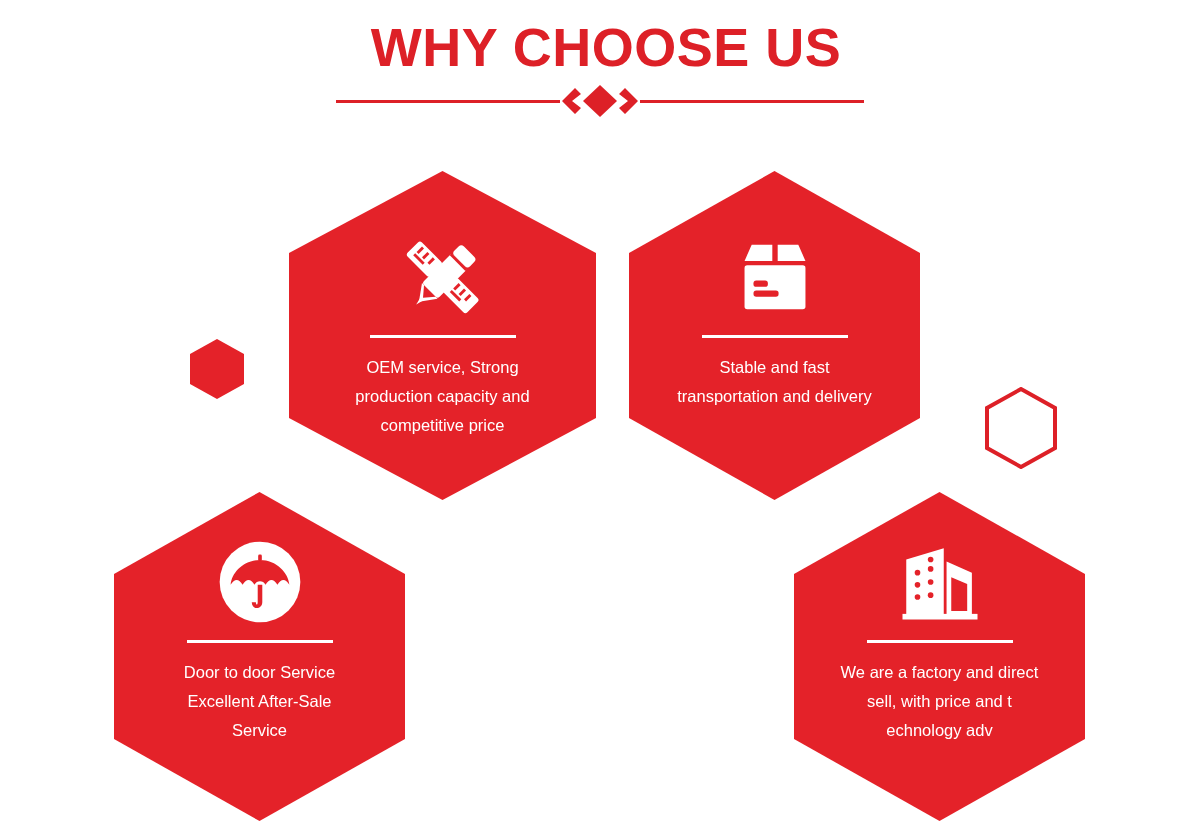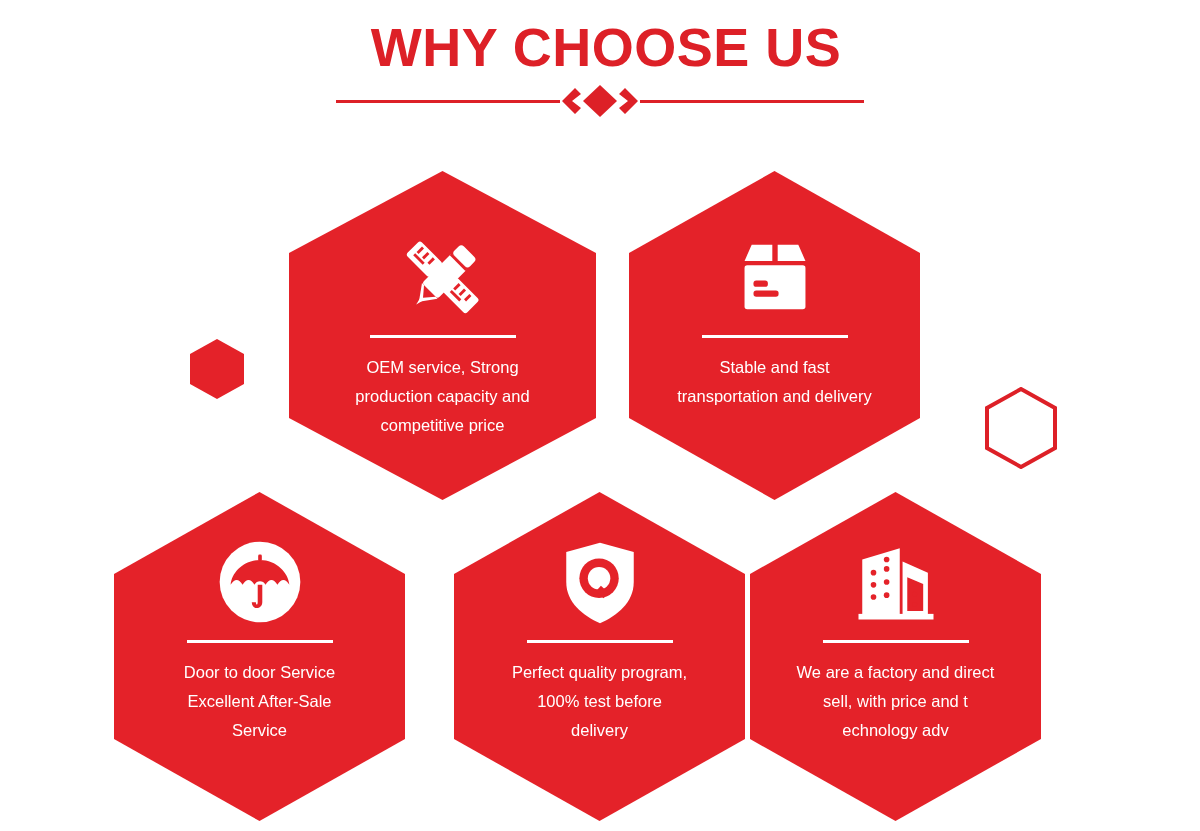--- a/index.html
+++ b/index.html
@@ -127,21 +127,21 @@
 
   
   .row-top .hex-content    { padding-top: 58px; }
   .row-bottom .hex-content { padding-top: 42px; }
 
   
   .card-1 { left: 289px; top: 171px; padding-left: 16px; }
   .card-2 { left: 629px; top: 171px; }
   .card-3 { left: 114px; top: 492px; }
   .card-4 { left: 454px; top: 492px; }
-  .card-5 { left: 750px; top: 492px; }
+  .card-5 { left: 794px; top: 492px; }
 </style>
 </head>
 <body>
 
 <div class="page">
 
   <div class="header">
     <div class="page-title">WHY CHOOSE US</div>
 
     <div class="title-divider">
@@ -266,41 +266,20 @@
             </g>
           </svg>
         </div>
         <div class="hex-rule"></div>
         <div class="hex-text">Door to door Service
 Excellent  After-Sale
 Service</div>
       </div>
     </div>
 
-    <div class="hex-card card-4 row-bottom">
-      <svg class="hex-shape" viewBox="0 0 291 329" preserveAspectRatio="none" aria-hidden="true">
-        <polygon points="145.5,0 291,82 291,247 145.5,329 0,247 0,82" fill="#E42229"></polygon>
-      </svg>
-      <div class="hex-content">
-        <div class="hex-icon">
-          <svg viewBox="0 0 96 96" width="90" height="90" aria-hidden="true">
-            <path d="M48 6 L84 16 L84 48 C84 70 66 84 48 92 C30 84 12 70 12 48 L12 16 Z" fill="#ffffff"></path>
-            <g fill="#E42229">
-              <circle cx="47" cy="44" r="21"></circle>
-              <circle cx="47" cy="44" r="12" fill="#ffffff"></circle>
-              <rect x="49" y="52" width="11" height="8" transform="rotate(42 49 52)"></rect>
-            </g>
-          </svg>
-        </div>
-        <div class="hex-rule"></div>
-        <div class="hex-text">Perfect quality program,
-100% test before
-delivery</div>
-      </div>
-    </div>
 
     <div class="hex-card card-5 row-bottom">
       <svg class="hex-shape" viewBox="0 0 291 329" preserveAspectRatio="none" aria-hidden="true">
         <polygon points="145.5,0 291,82 291,247 145.5,329 0,247 0,82" fill="#E42229"></polygon>
       </svg>
       <div class="hex-content">
         <div class="hex-icon">
           <svg viewBox="0 0 96 96" width="90" height="90" aria-hidden="true">
             <g fill="#ffffff">
 

